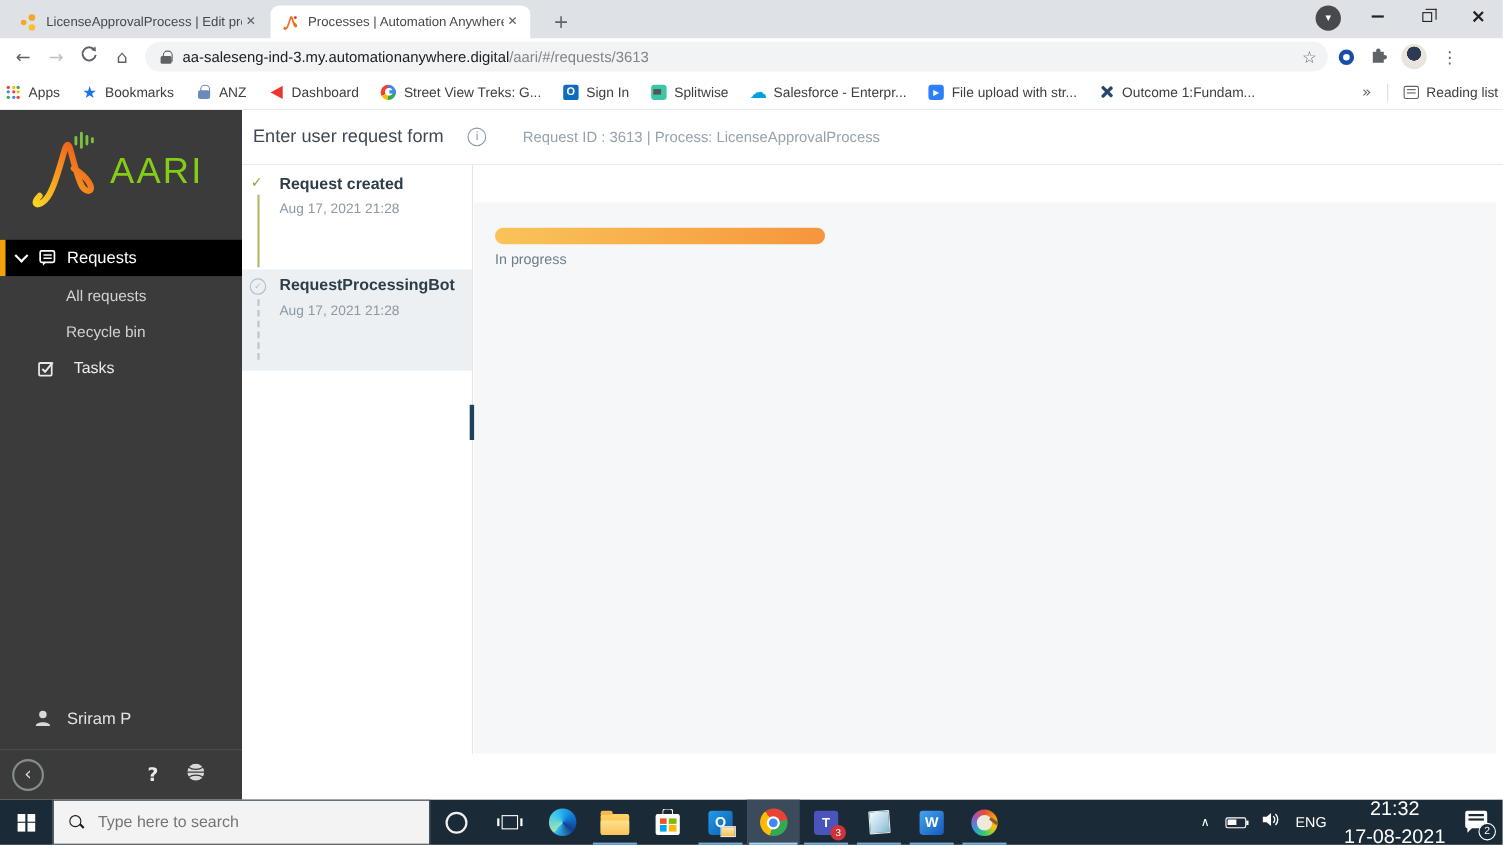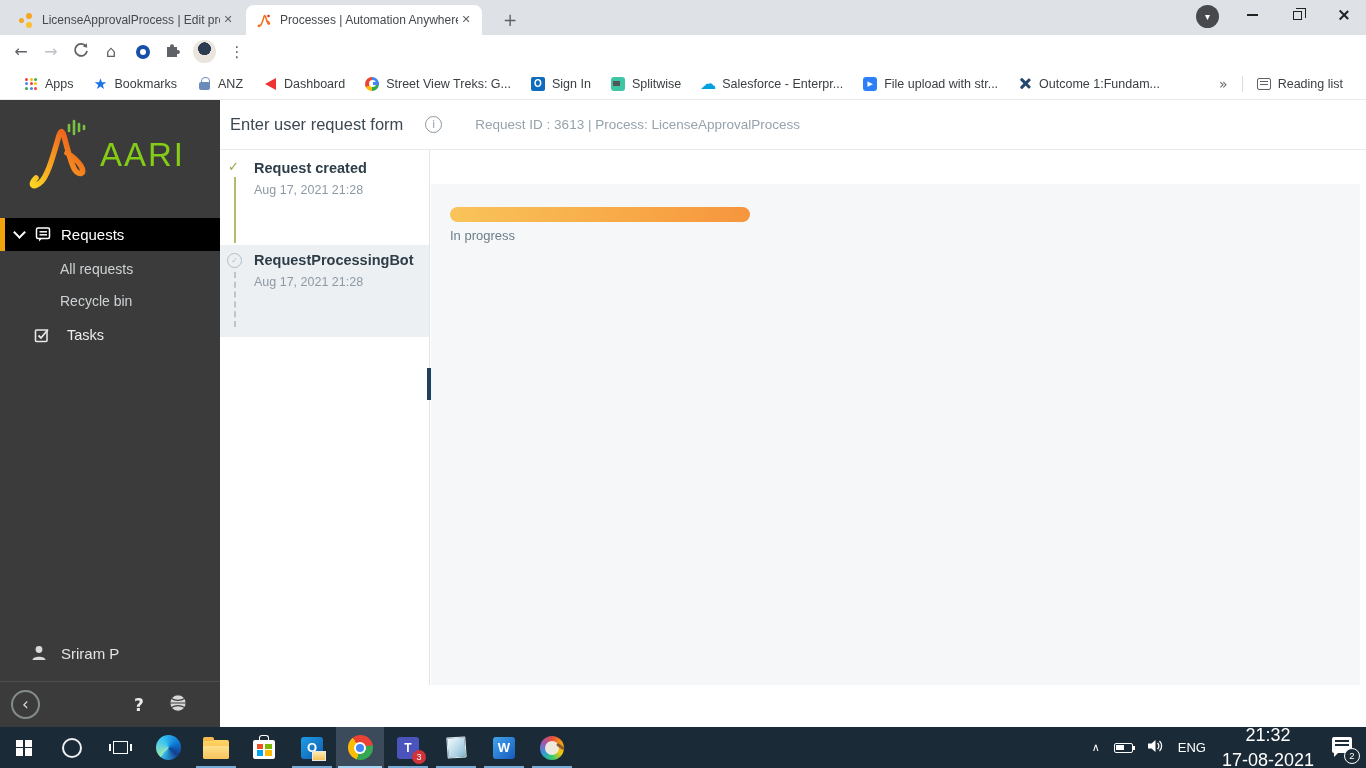--- a/index.html
+++ b/index.html
@@ -49,21 +49,21 @@
   .lockpad:after { content:""; position:absolute; left:0; top:5px; width:10px; height:7px;
                    background:#5f6368; border-radius:1.5px; }
   .star-ico { font-size:15px; color:#5f6368; flex:none; }
   .ext-ring { width:14px; height:14px; border:4px solid #174ea6; border-radius:50%; margin:0 10px; flex:none; }
   .puzzle { margin:0 4px; flex:none; }
   .avatar-sm { width:23px; height:23px; border-radius:50%; margin:0 8px;
                background:radial-gradient(circle at 50% 38%, #2c3a52 0 34%, #e9e4dc 36%); flex:none; }
   .more-v { font-size:15px; color:#5f6368; width:26px; text-align:center; flex:none; }
 
   #bookmarksbar { position:absolute; top:68px; left:0; width:1366px; height:32px; background:#fff;
-                  border-bottom:1px solid #e8eaed; display:flex; align-items:center; padding:0 23px; }
+                  border-bottom:1px solid #e8eaed; display:flex; align-items:center; padding:0 4px; }
   .bm { display:flex; align-items:center; gap:6px; margin-right:19px; font-size:12.5px; color:#3c4043; white-space:nowrap; }
   .bm-ico { width:16px; height:16px; flex:none; position:relative; display:inline-flex; align-items:center; justify-content:center; }
   .appsgrid { width:12px; height:12px; display:grid; grid-template-columns:repeat(3,1fr); gap:1.5px; }
   .appsgrid i { border-radius:50%; }
   .appsgrid i:nth-child(1){background:#ea4335}.appsgrid i:nth-child(2){background:#fbbc05}.appsgrid i:nth-child(3){background:#34a853}
   .appsgrid i:nth-child(4){background:#4285f4}.appsgrid i:nth-child(5){background:#ea4335}.appsgrid i:nth-child(6){background:#fbbc05}
   .appsgrid i:nth-child(7){background:#34a853}.appsgrid i:nth-child(8){background:#4285f4}.appsgrid i:nth-child(9){background:#ea4335}
   .bstar { color:#1a73e8; font-size:15px; }
   .locksq { width:13px; height:13px; position:relative; }
   .locksq:before { content:""; position:absolute; left:3px; top:0; width:7px; height:7px; border:1.8px solid #6b8cba; border-radius:4px 4px 0 0; }
@@ -256,20 +256,25 @@
 <div id="toolbar">
   <span class="nav-ico glyph" style="margin-left:6px">←</span>
   <span class="nav-ico glyph disabled">→</span>
   <span class="nav-ico">
     <svg width="16" height="16" viewBox="0 0 16 16">
         <path d="M13 4.5 A6 6 0 1 0 14 8.8" fill="none" stroke="#5f6368" stroke-width="1.8"></path>
         <polygon points="13.8,1.2 14.2,5.8 9.8,4.4" fill="#5f6368"></polygon>
       </svg>
   </span>
   <span class="nav-ico glyph">⌂</span>
+  <div id="omnibox">
+    <span class="lockpad"></span>
+    <span class="url"><span>aa-saleseng-ind-3.my.automationanywhere.digital</span><span class="path">/aari/#/requests/3613</span></span>
+    <span class="star-ico glyph">☆</span>
+  </div>
   <span class="ext-ring"></span>
   <span class="puzzle">
     <svg width="17" height="17" viewBox="0 0 17 17">
         <path d="M3 6 h3.2 a2 2 0 1 1 3.6 0 H13 v3.2 a2 2 0 1 1 0 3.6 V16 H3 z" fill="#5f6368"></path>
       </svg>
   </span>
   <span class="avatar-sm"></span>
   <span class="more-v glyph">⋮</span>
 </div>
 
@@ -441,20 +446,24 @@
 
 <div id="taskbar">
   <div class="tb-cell">
       <span class="winlogo">
         <i></i>
         <i></i>
         <i></i>
         <i></i>
       </span>
     </div>
+  <div id="tb-search">
+    <span class="mag"></span>
+    <input placeholder="Type here to search" style="">
+  </div>
   <div class="tb-cell">
       <span class="cortana"></span>
     </div>
   <div class="tb-cell">
       <span class="taskview"></span>
     </div>
   <div class="tb-cell">
       <span class="edge-ico"></span>
     </div>
   <div class="tb-cell underline">

